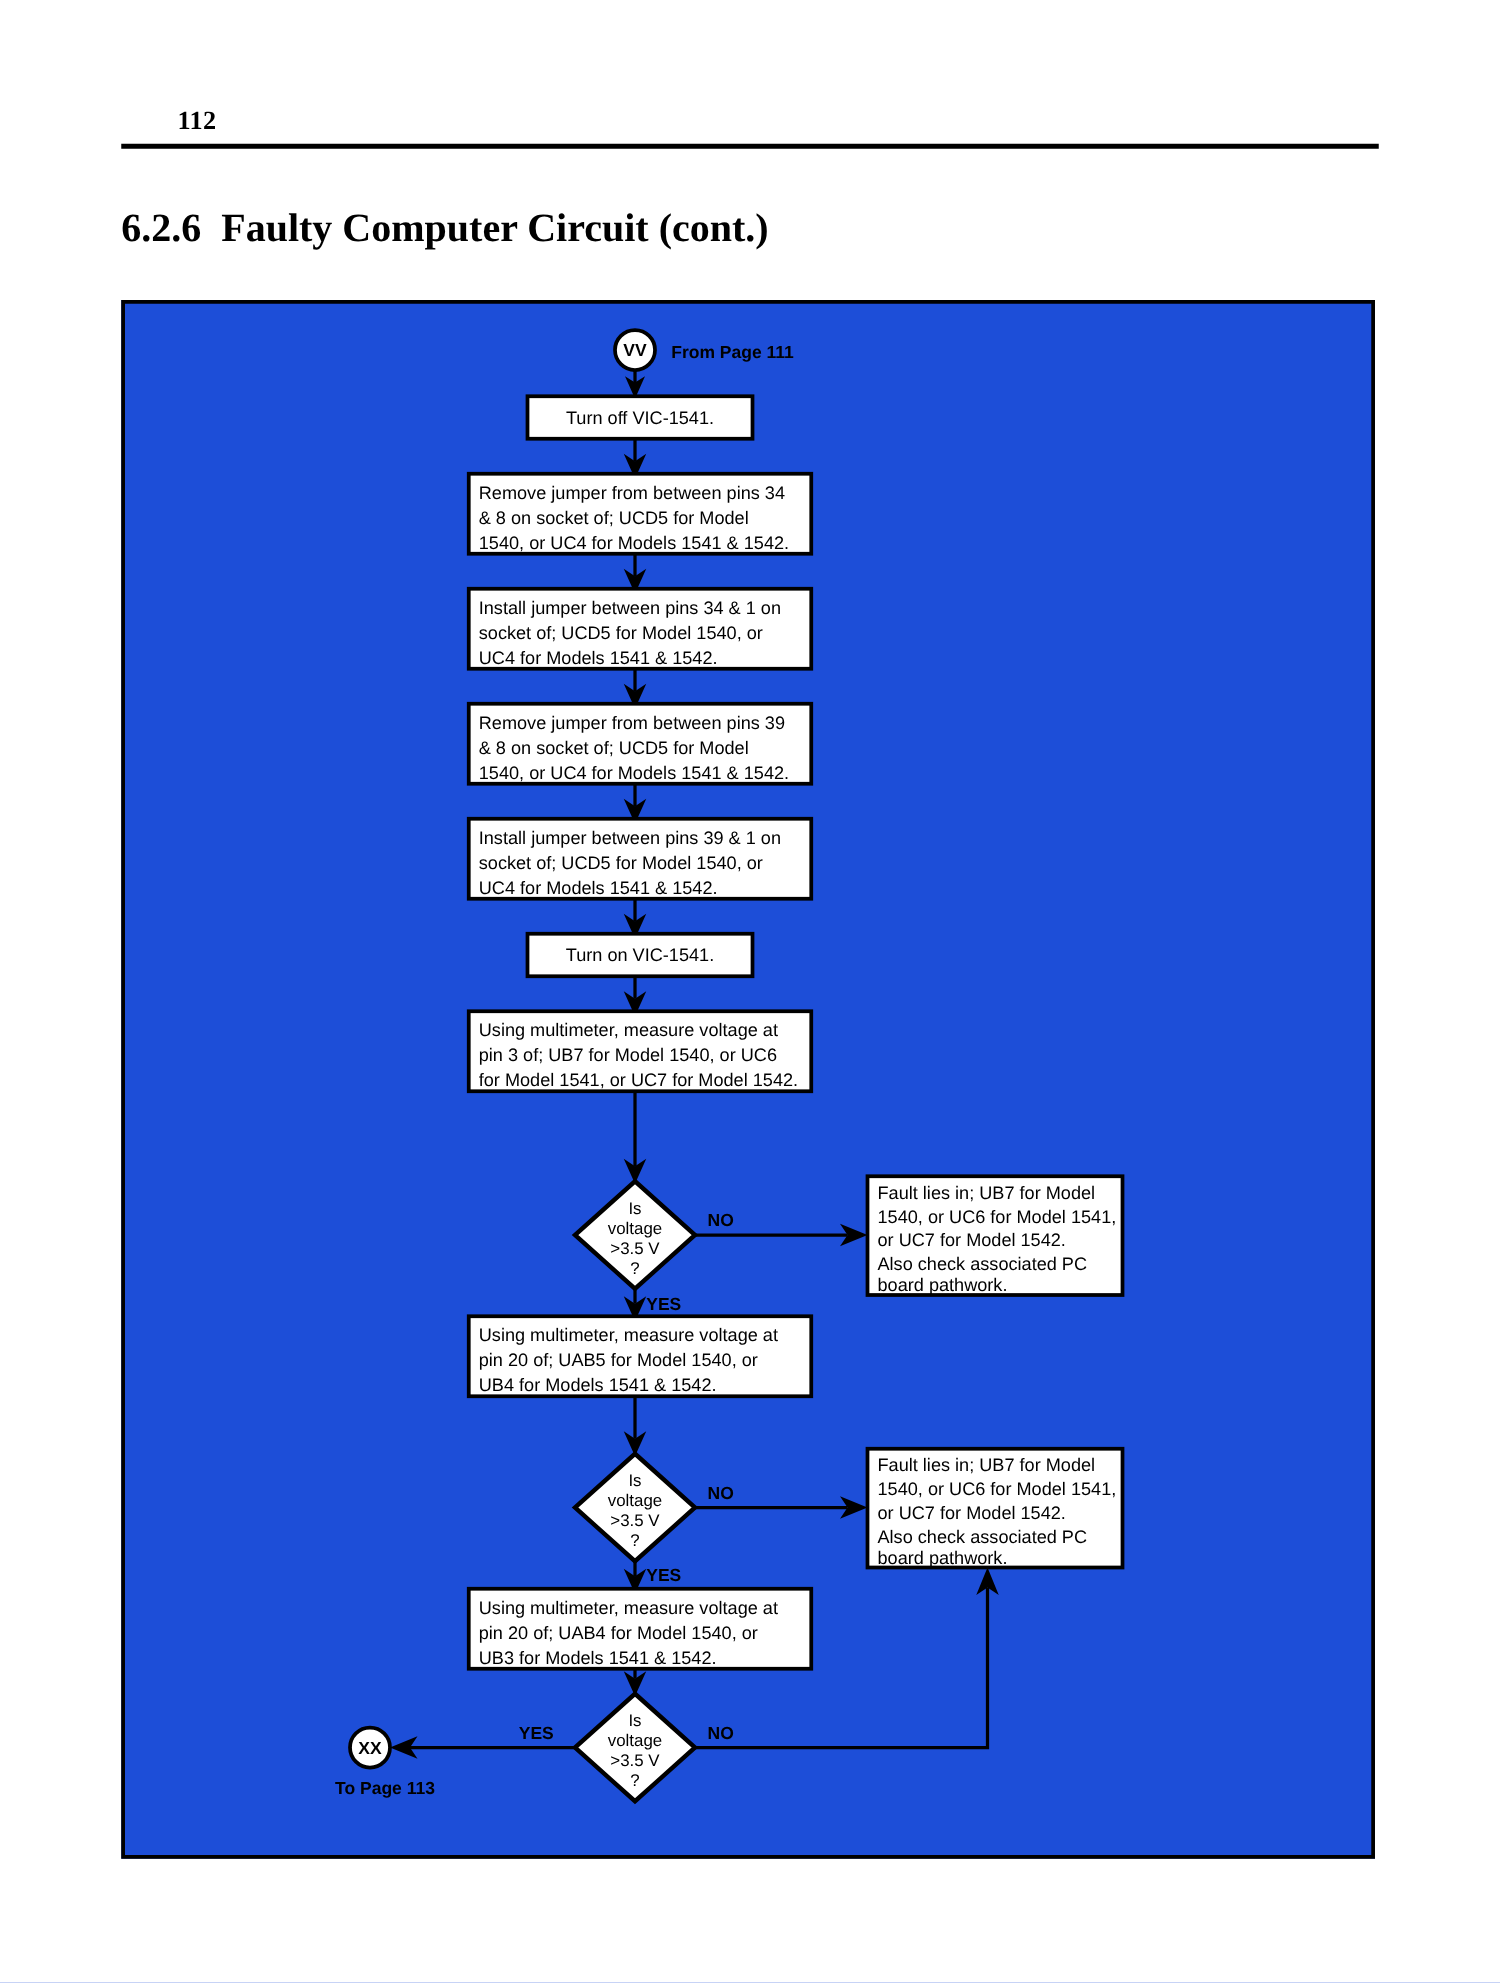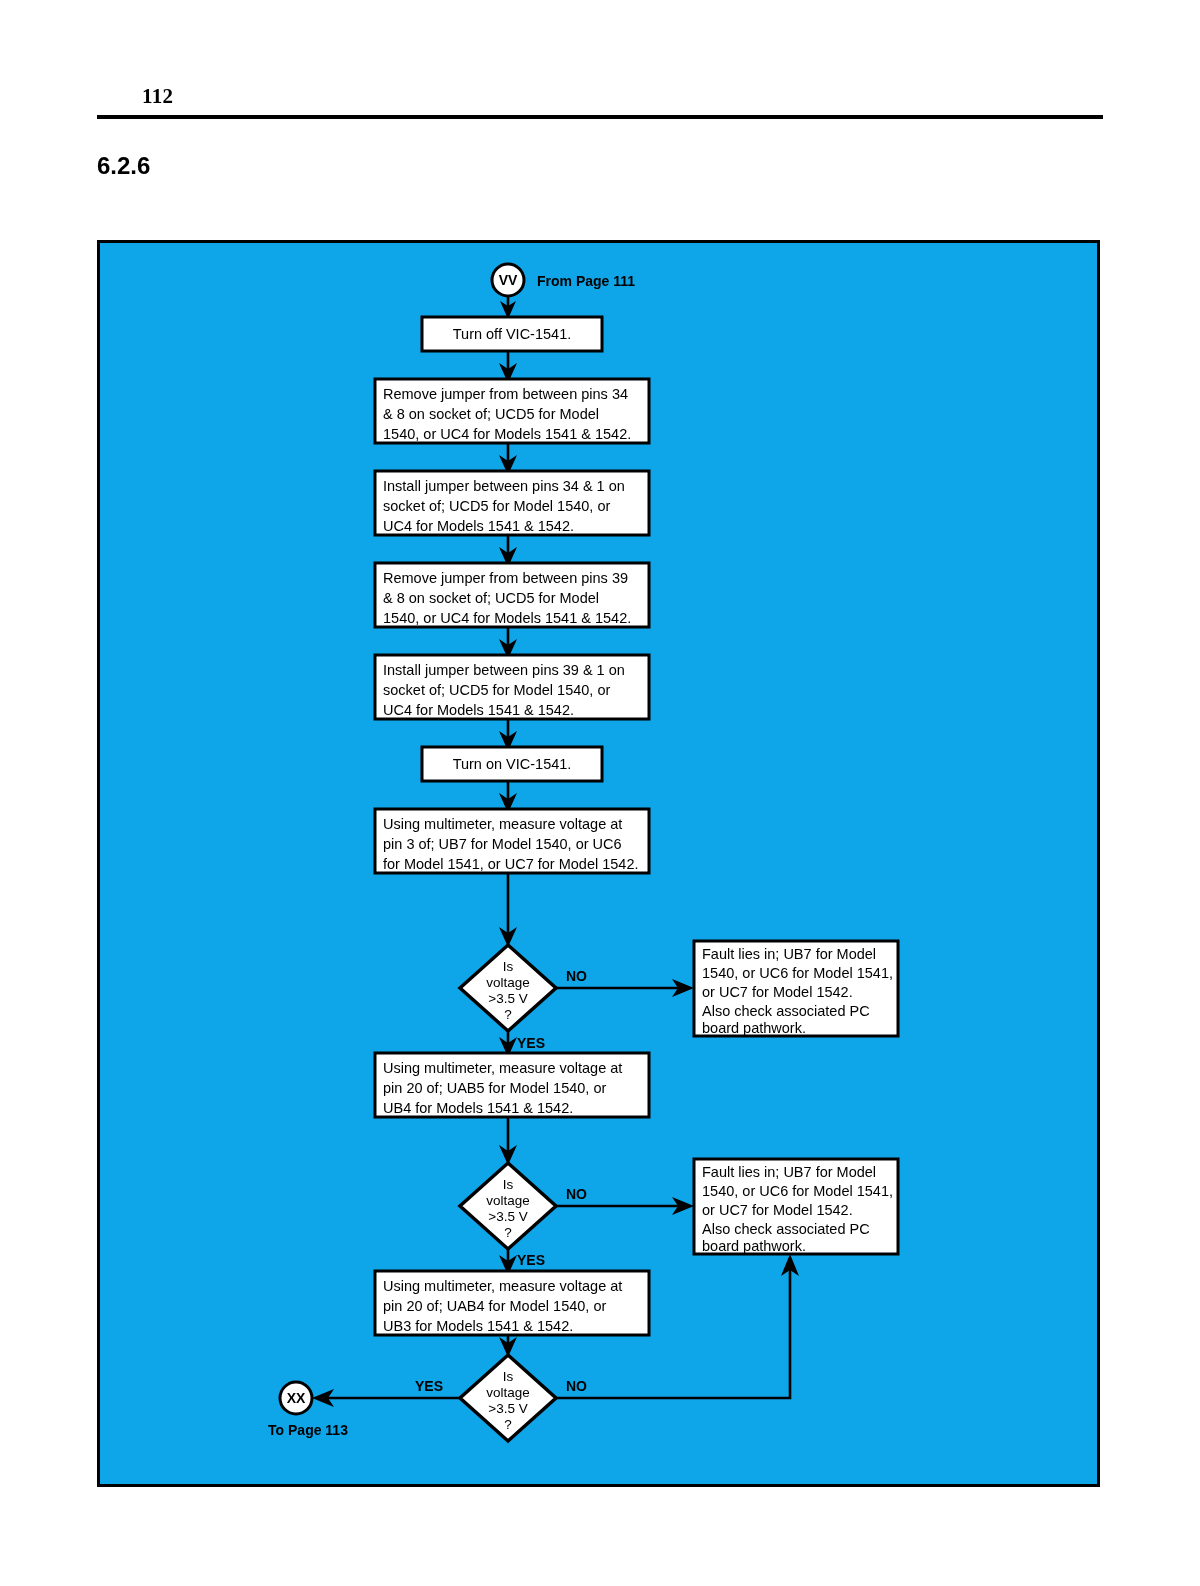--- a/index.html
+++ b/index.html
@@ -49,26 +49,26 @@
     top: 31px;
     width: 1006px;
     height: 4px;
     background: #000000;
   }
 
   
   .section-heading {
     position: absolute;
     left: 97px;
-    top: 152px;
+    top: 164px;
     width: 900px;
     height: 30px;
-    font-family: Liberation Sans, sans-serif;
+    font-family: Liberation Serif, serif;
     font-weight: bold;
-    font-size: 24px;
+    font-size: 32px;
   }
   .section-number {
     position: absolute;
     left: 0px;
     top: 0px;
   }
   .section-title {
     position: absolute;
     left: 80px;
     top: 0px;
@@ -77,21 +77,21 @@
 
   
   .chart-frame {
     position: absolute;
     left: 97px;
     top: 240px;
     width: 1003px;
     height: 1247px;
     border: 3px solid #000000;
     box-sizing: border-box;
-    background: #0ea5e9;
+    background: #1d4ed8;
   }
   .flow-svg {
     position: absolute;
     left: 0;
     top: 0;
   }
 
   
   .n-text {
     font-family: "Liberation Sans", sans-serif;
@@ -150,20 +150,21 @@
 </head>
 <body>
 
 <div class="page-header">
   <div class="page-number">112</div>
   <div class="header-rule"></div>
 </div>
 
 <div class="section-heading">
   <span class="section-number">6.2.6</span>
+  <span class="section-title">Faulty Computer Circuit (cont.)</span>
 </div>
 
 <div class="chart-frame">
   <svg class="flow-svg" width="997" height="1241" viewBox="0 0 997 1241">
 
     <g>
       <circle class="conn-circle" cx="408" cy="37" r="16"></circle>
       <text class="n-conn-text" x="408" y="42">VV</text>
       <text class="n-label" x="437" y="43">From Page 111</text>
     </g>

